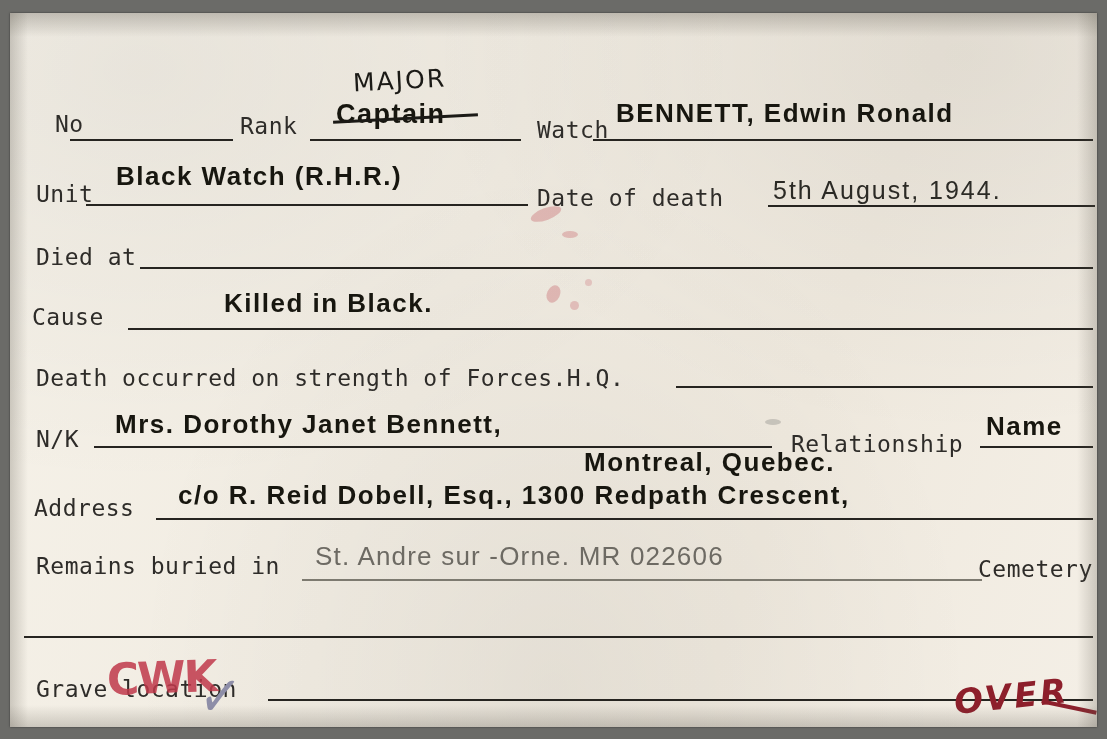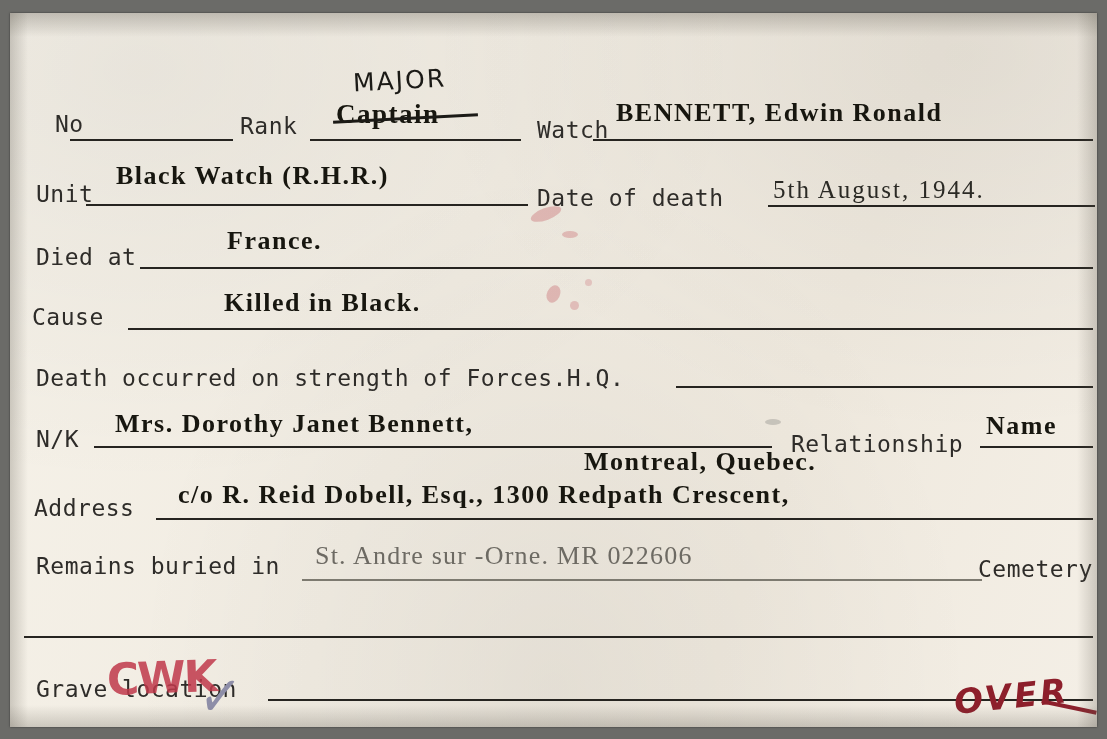--- a/index.html
+++ b/index.html
@@ -46,21 +46,21 @@
     position: absolute;
     font-family: "DejaVu Sans Mono", monospace;
     color: #2e2c29;
     font-size: 23px;
     letter-spacing: 0.5px;
     white-space: nowrap;
   }
   
   .typed {
     position: absolute;
-    font-family: Liberation Serif, serif;
+    font-family: Liberation Sans, sans-serif;
     color: #17160f;
     font-size: 26px;
     font-weight: bold;
     letter-spacing: 1.5px;
     white-space: nowrap;
   }
   .typed.light {
     font-weight: normal;
     color: #6d6a63;
     letter-spacing: 1.2px;
@@ -161,21 +161,20 @@
 
     <span class="lbl" style="left:26px; top:168px;">Unit</span>
     <span class="typed" style="left:106px; top:148px;">Black Watch (R.H.R.)</span>
     <div class="rule" style="left:76px; top:191px; width:442px;"></div>
 
     <span class="lbl" style="left:527px; top:172px;">Date of death</span>
     <span class="typed mid" style="left:763px; top:163px; font-size:25px; letter-spacing:2px;">5th August, 1944.</span>
     <div class="rule" style="left:758px; top:192px; width:327px;"></div>
 
     <span class="lbl" style="left:26px; top:231px;">Died at</span>
-    <span class="typed" style="left:217px; top:213px;">France.</span>
     <div class="rule" style="left:130px; top:254px; width:953px;"></div>
 
     <span class="lbl" style="left:22px; top:291px;">Cause</span>
     <span class="typed" style="left:214px; top:275px;">Killed in Black.</span>
     <div class="rule" style="left:118px; top:315px; width:965px;"></div>
 
     <span class="lbl" style="left:26px; top:352px;">Death occurred on strength of Forces.H.Q.</span>
     <div class="rule" style="left:666px; top:373px; width:417px;"></div>
 
     <span class="lbl" style="left:26px; top:413px;">N/K</span>

